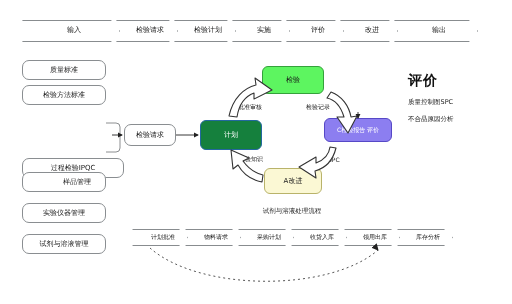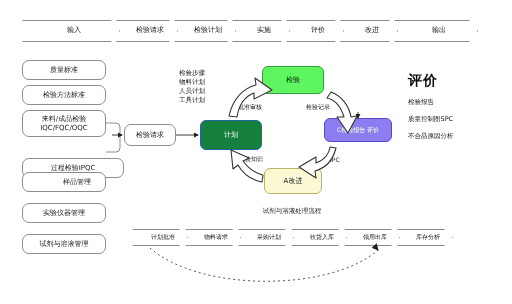--- a/index.html
+++ b/index.html
@@ -140,24 +140,20 @@
   <div class="chev chev-top" style="left:394px; top:20px; width:84px;">
     <span class="lbl">输出</span>
   </div>
 
   <div class="card" style="left:22px; top:60px; width:84px; height:20px;">
     <span>质量标准</span>
   </div>
   <div class="card" style="left:22px; top:85px; width:84px; height:20px;">
     <span>检验方法标准</span>
   </div>
-  <div class="card" style="left:22px; top:110px; width:84px; height:27px; white-space:pre-line;">
-    <span>来料/成品检验
-IQC/FQC/OQC</span>
-  </div>
   <div class="card" style="left:22px; top:158px; width:102px; height:20px;">
     <span>过程检验IPQC</span>
   </div>
   <div class="card" style="left:22px; top:172px; width:84px; height:20px;padding-left:26px;">
     <span>样品管理</span>
   </div>
   <div class="card" style="left:22px; top:203px; width:84px; height:20px;">
     <span>实验仪器管理</span>
   </div>
   <div class="card" style="left:22px; top:234px; width:84px; height:20px;">
@@ -177,33 +173,28 @@
   </div>
 
   <div class="cbox cbox-report" style="left:324px; top:118px; width:68px; height:24px; font-size:6px;">
     <span>C检验报告 评价</span>
   </div>
 
   <div class="cbox cbox-improve" style="left:264px; top:168px; width:58px; height:26px;">
     <span>A改进</span>
   </div>
 
-  <div class="txt" style="left:179px; top:69px; width:60px;">检验步骤
-物料计划
-人员计划
-工具计划</div>
 
   <div class="txt txt-sm" style="left:238px; top:103px;">批准审核</div>
   <div class="txt txt-sm" style="left:306px; top:103px;">检验记录</div>
   <div class="txt txt-sm" style="left:328px; top:156px;">SPC</div>
   <div class="txt txt-sm" style="left:239px; top:155px;">检验知识</div>
 
   <div id="eval-panel" style="left:408px; top:72px; width:96px;">
     <div id="eval-title">评价</div>
-    <div class="eval-item">检验报告</div>
     <div class="eval-item">质量控制图SPC</div>
     <div class="eval-item">不合品原因分析</div>
   </div>
 
   <div class="caption" style="left:222px; top:207px; width:140px;">试剂与溶液处理流程</div>
 
   <div class="chev chev-bot" style="left:132px; top:229px; width:56px;">
     <span class="lbl">计划批准</span>
   </div>
   <div class="chev chev-bot" style="left:185px; top:229px; width:56px;">

